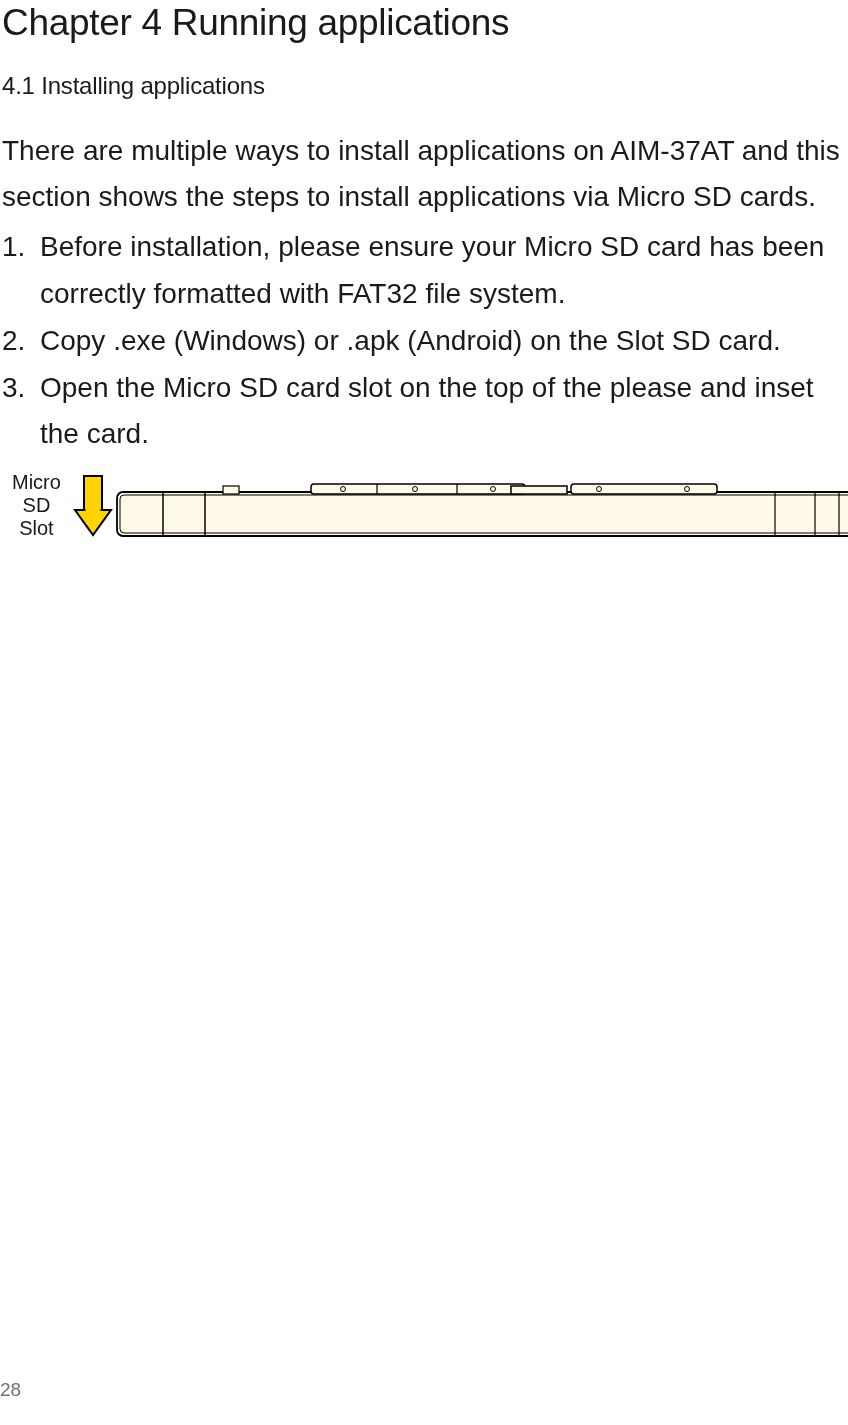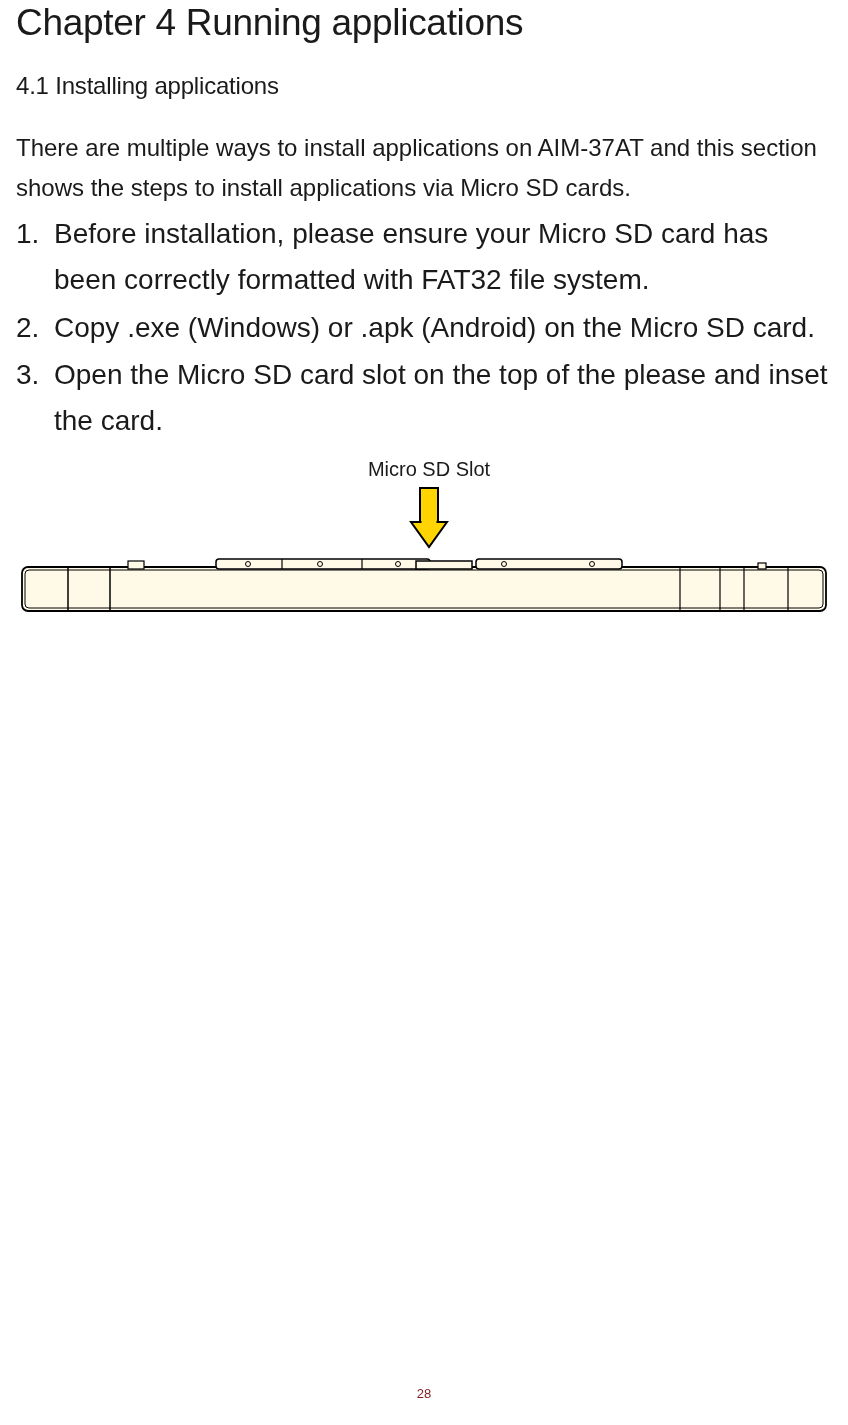--- a/index.html
+++ b/index.html
@@ -10,37 +10,37 @@
     body {
       width: 848px;
       height: 1425px;
       background: #fff;
       font-family: 'Trebuchet MS', 'Segoe UI', Tahoma, sans-serif;
       color: #1a1a1a;
       position: relative;
       padding: 0;
     }
     .page {
-      padding: 0 16px;
+      padding: 0 2px;
     }
     h1.chapter-title {
       font-size: 37px;
       font-weight: 400;
       letter-spacing: -0.3px;
       margin-top: 2px;
       margin-bottom: 28px;
     }
     h2.section-title {
       font-size: 24px;
       font-weight: 400;
       letter-spacing: -0.2px;
       margin-bottom: 28px;
     }
     .intro-text {
-      font-size: 24px;
+      font-size: 28px;
       line-height: 1.65;
       margin-bottom: 4px;
     }
     ol.steps {
       list-style: none;
       counter-reset: step;
       padding: 0;
     }
     ol.steps li {
       counter-increment: step;
@@ -52,21 +52,21 @@
     }
     ol.steps li::before {
       content: counter(step) ".";
       position: absolute;
       left: 0;
       top: 0;
     }
     .figure-block {
       margin-top: 14px;
       display: flex;
-      flex-direction: column;
+      flex-direction: row;
       align-items: center;
     }
     .figure-caption {
       font-size: 20px;
       text-align: center;
       margin-bottom: 6px;
       margin-left: 10px;
     }
     .arrow-wrap {
       display: flex;
@@ -76,36 +76,36 @@
     }
     .device-wrap {
       display: flex;
       justify-content: center;
       width: 100%;
     }
     .page-number {
       position: absolute;
       bottom: 24px;
       width: 100%;
-      text-align: center;
-      font-size: 13px;
-      color: #7f1d1d;
+      text-align: left;
+      font-size: 19px;
+      color: #737373;
     }
   </style>
 </head>
 <body>
 
 <div class="page">
   <h1 class="chapter-title">Chapter 4 Running applications</h1>
   <h2 class="section-title">4.1 Installing applications</h2>
   <p class="intro-text">There are multiple ways to install applications on AIM-37AT and this section shows the steps to install applications via Micro SD cards.</p>
 
   <ol class="steps">
     <li>Before installation, please ensure your Micro SD card has been correctly formatted with FAT32 file system.</li>
-    <li>Copy .exe (Windows) or .apk (Android) on the Micro SD card.</li>
+    <li>Copy .exe (Windows) or .apk (Android) on the Slot SD card.</li>
     <li>Open the Micro SD card slot on the top of the please and inset the card.</li>
   </ol>
 
   <div class="figure-block">
     <div class="figure-caption">Micro SD Slot</div>
     <div class="arrow-wrap">
       <svg width="44" height="62" viewBox="0 0 44 62">
 
         <rect x="13" y="1" width="18" height="34" fill="#FFD400" stroke="#000" stroke-width="2"></rect>
 

